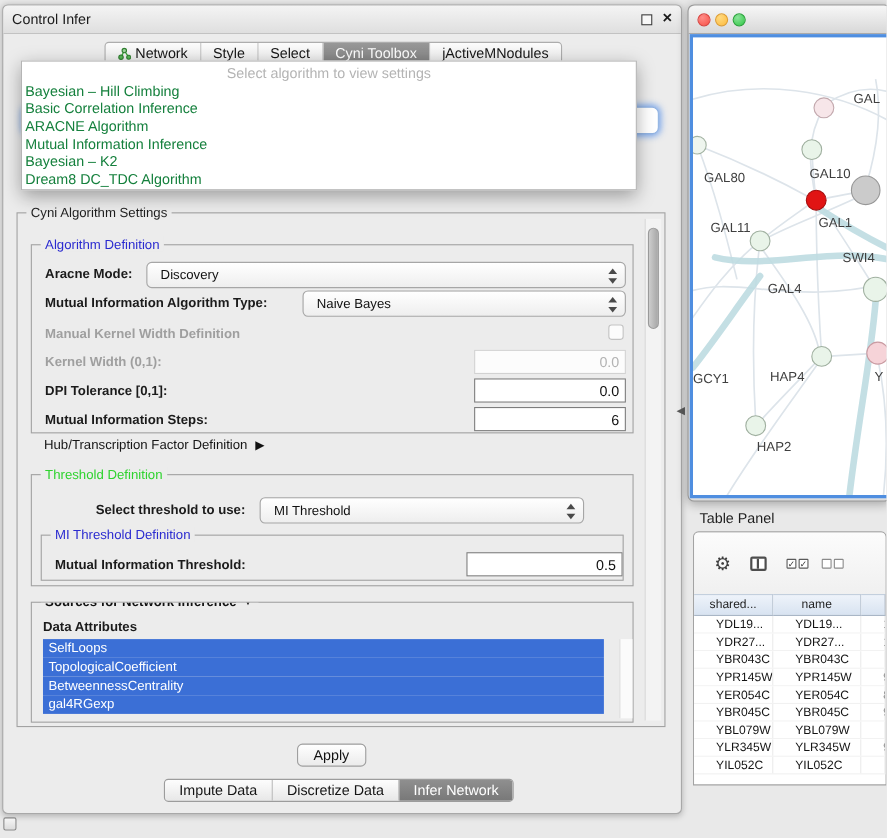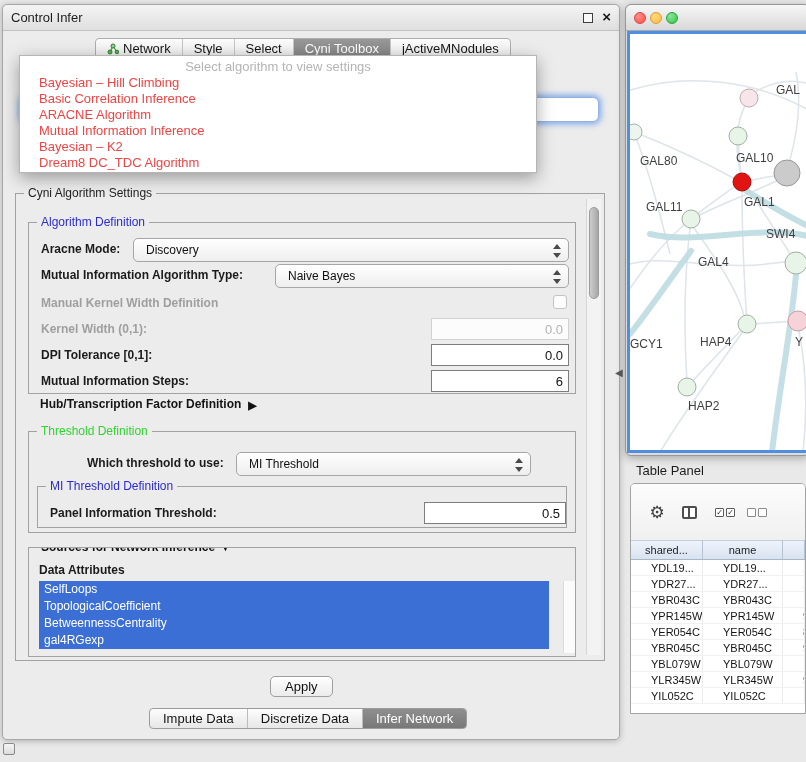--- a/index.html
+++ b/index.html
@@ -11,23 +11,23 @@
   .titlebar{position:absolute;left:0;top:0;right:0;height:26px;background:linear-gradient(#f4f4f4,#dfdfdf);border-bottom:1px solid #c2c2c2;border-radius:5px 5px 0 0;display:flex;align-items:center;padding:0 8px;font-size:13px;color:#1c1c1c}
   .win-float{position:absolute;right:26px;top:8px;width:10px;height:10px;border:1px solid #3c3c3c;background:#f8f8f8}
   .win-close{position:absolute;right:8px;top:4px;font-size:15px;font-weight:bold;color:#1a1a1a;line-height:16px}
 
   .tabbar{position:absolute;display:flex;height:21px;border:1px solid #adadad;border-radius:4px;overflow:hidden;background:linear-gradient(#fcfcfc,#ebebeb)}
   .tab{font-size:13px;line-height:20px;padding:0 11px;color:#161616;border-left:1px solid #c6c6c6;display:flex;align-items:center;gap:4px;white-space:nowrap}
   .tab:first-child{border-left:none}
   .tab.sel{background:linear-gradient(#989898,#848484);color:#fff}
 
   
-  .algo-popup{position:absolute;left:16px;top:50px;width:518px;height:118px;background:#fff;border:1px solid #b5b5b5;box-shadow:0 5px 16px rgba(0,0,0,.35);z-index:30;font-size:13px;padding-top:2px}
+  .algo-popup{position:absolute;left:16px;top:50px;width:560px;height:118px;background:#fff;border:1px solid #b5b5b5;box-shadow:0 5px 16px rgba(0,0,0,.35);z-index:30;font-size:13px;padding-top:2px}
   .algo-prompt{height:17px;line-height:17px;text-align:center;color:#b4b4b4}
-  .algo-option{height:16px;line-height:16px;padding-left:19px;color:#ef4444;white-space:nowrap}
+  .algo-option{height:16px;line-height:16px;padding-left:3px;color:#15803d;white-space:nowrap}
   .algo-option.sel{font-weight:normal}
   .algo-combo{position:absolute;left:18px;top:92px;width:578px;height:25px;background:#fff;border:1px solid #93b4e2;border-radius:6px;box-shadow:0 0 6px 2px rgba(96,150,234,.8);z-index:5}
 
   
   .group{position:absolute;border:1px solid #a2a2a2}
   .group>.legend{position:absolute;top:-8px;left:8px;background:#ececec;padding:0 4px;font-size:12px;color:#1f1f1f;white-space:nowrap;display:flex;align-items:center;gap:5px}
   .legend.blue{color:#2b2bd0}
   .legend.green{color:#2fd32f}
   .legend.bold{font-weight:bold;color:#111}
 
@@ -36,21 +36,21 @@
 
   .combo{position:absolute;height:24px;background:linear-gradient(#ffffff,#eeeeee);border:1px solid #a6a6a6;border-radius:5px;font-size:12px;color:#101010;display:flex;align-items:center;padding:0 24px 0 12px;cursor:default}
   .combo .arrows{position:absolute;right:6px;top:5px;width:9px;height:14px}
   .combo .arrows::before{content:"";position:absolute;left:0;top:0;border-left:4px solid transparent;border-right:4px solid transparent;border-bottom:5px solid #4a4a4a}
   .combo .arrows::after{content:"";position:absolute;left:0;bottom:0;border-left:4px solid transparent;border-right:4px solid transparent;border-top:5px solid #4a4a4a}
 
   .tfield{position:absolute;height:22px;border:1px solid #7d7d7d;background:#fff;font:13px "Liberation Sans",sans-serif;text-align:right;padding:0 5px;color:#111}
   .tfield:disabled{border-color:#d2d2d2;color:#b3b3b3;background:#fcfcfc}
   .cbox{position:absolute;width:14px;height:14px;border:1px solid #c3c3c3;border-radius:3px;background:#fcfcfc}
 
-  .hubrow{position:absolute;display:flex;align-items:flex-end;gap:7px;font-size:12px;font-weight:bold;color:#151515}
+  .hubrow{position:absolute;display:flex;align-items:flex-end;gap:7px;font-size:12px;font-weight:normal;color:#151515}
   .tri{font-size:11px;color:#111;line-height:12px}
 
   .litem{height:17px;line-height:17px;background:#3b6fd6;color:#fff;font-size:12px;padding-left:5px;white-space:nowrap;overflow:hidden}
   .list-scroll{position:absolute;right:0;top:0;bottom:0;width:13px;background:#fbfbfb;border-left:1px solid #dcdcdc}
 
   .sbar{position:absolute;background:#f3f3f3;border-left:1px solid #d6d6d6}
   .sthumb{position:absolute;left:2px;width:10px;border-radius:5px;background:linear-gradient(90deg,#cdcdcd,#a7a7a7);border:1px solid #9a9a9a}
 
   .btn{position:absolute;height:21px;background:linear-gradient(#ffffff,#ebebeb);border:1px solid #9f9f9f;border-radius:5px;font-size:13px;color:#111;text-align:center;line-height:19px;padding:0 14px}
 
@@ -174,29 +174,29 @@
       </div>
 
       <div class="hubrow" style="left:24px;top:203px">
         <span>Hub/Transcription Factor Definition</span>
         <span class="tri">▶</span>
       </div>
 
       <div class="group" style="left:12px;top:237px;width:548px;height:102px">
         <span class="legend green">Threshold Definition</span>
 
-        <span class="bl" style="left:58px;top:24px">Which threshold to use:</span>
+        <span class="bl" style="left:58px;top:24px">Select threshold to use:</span>
         <div class="combo" style="left:207px;top:20px;width:295px">
           <span>MI Threshold</span>
           <span class="arrows"></span>
         </div>
 
         <div class="group" style="left:8px;top:54px;width:530px;height:42px">
           <span class="legend blue">MI Threshold Definition</span>
-          <span class="bl" style="left:12px;top:19px">Panel Information Threshold:</span>
+          <span class="bl" style="left:12px;top:19px">Mutual Information Threshold:</span>
           <input class="tfield" style="left: 386px; top: 15px; width: 142px;" value="0.5">
         </div>
       </div>
 
       <div class="group" style="left:12px;top:353px;width:548px;height:110px;overflow:hidden">
         <span class="legend bold" style="overflow:visible">
           <span>Sources for Network Inference</span>
           <span class="tri">▼</span>
         </span>
         <span class="bl" style="left:10px;top:15px">Data Attributes</span>

